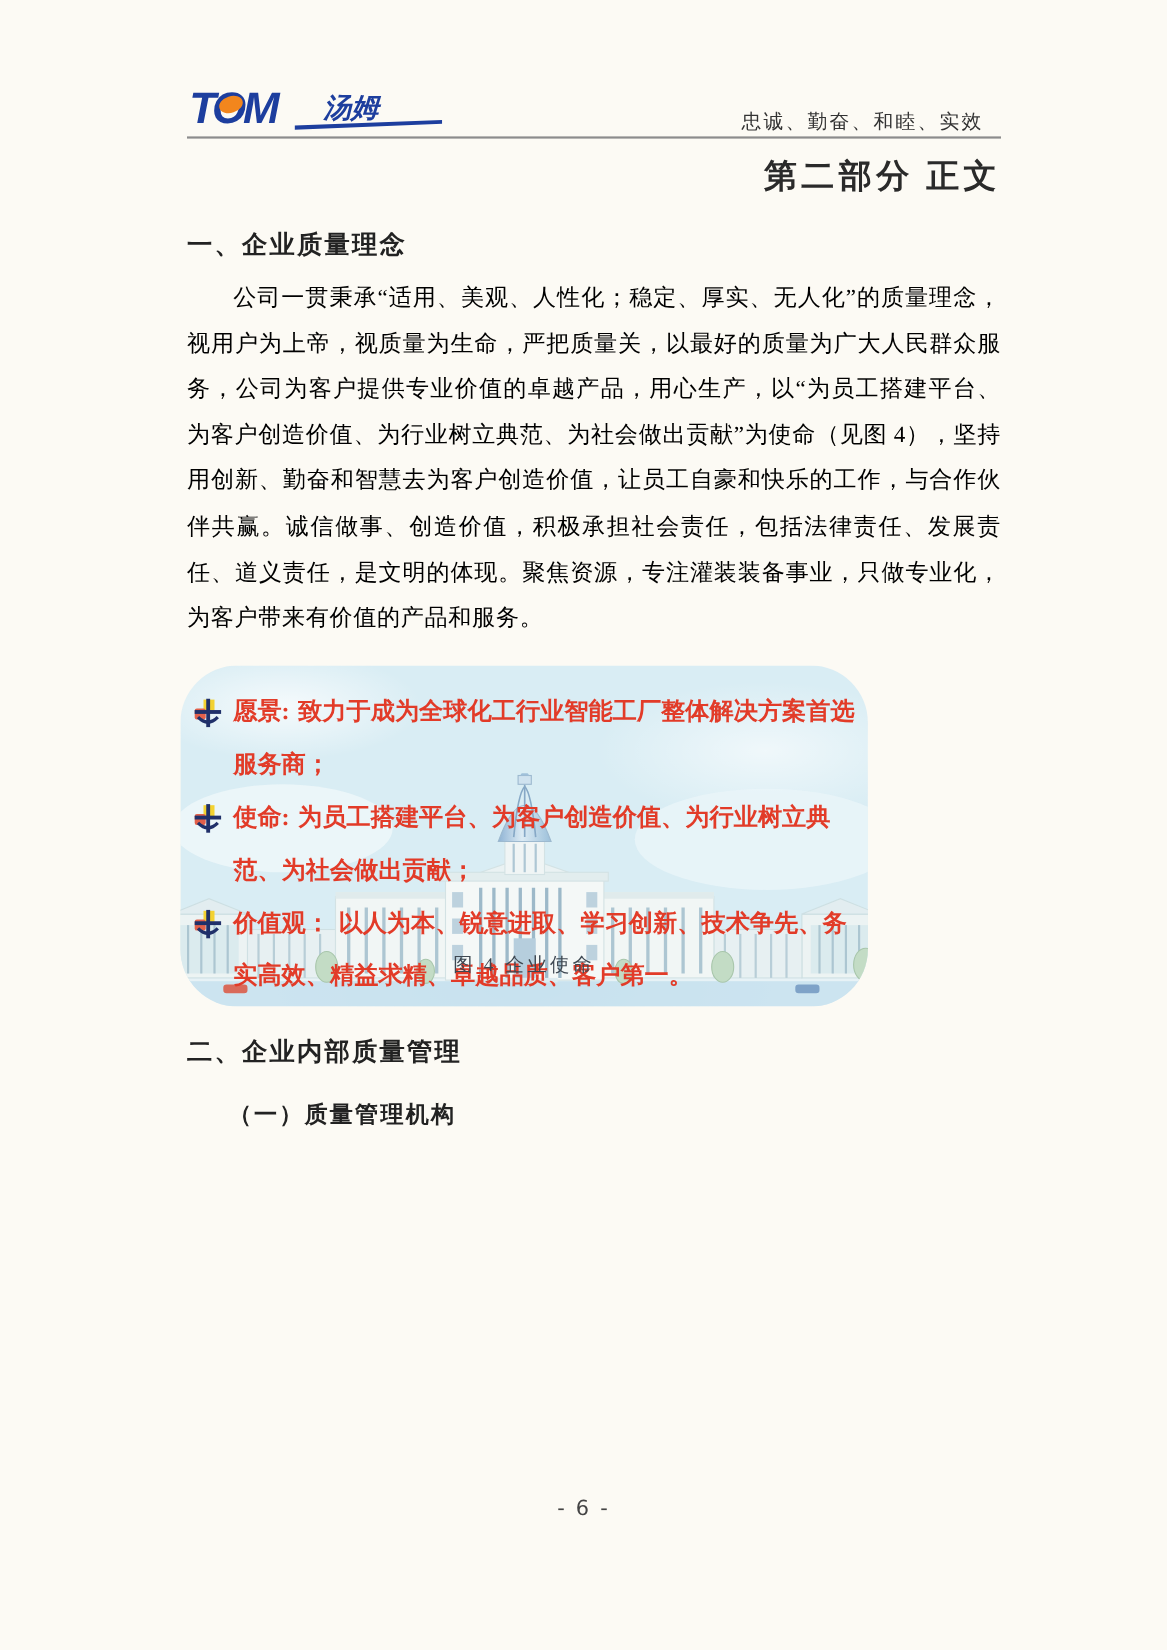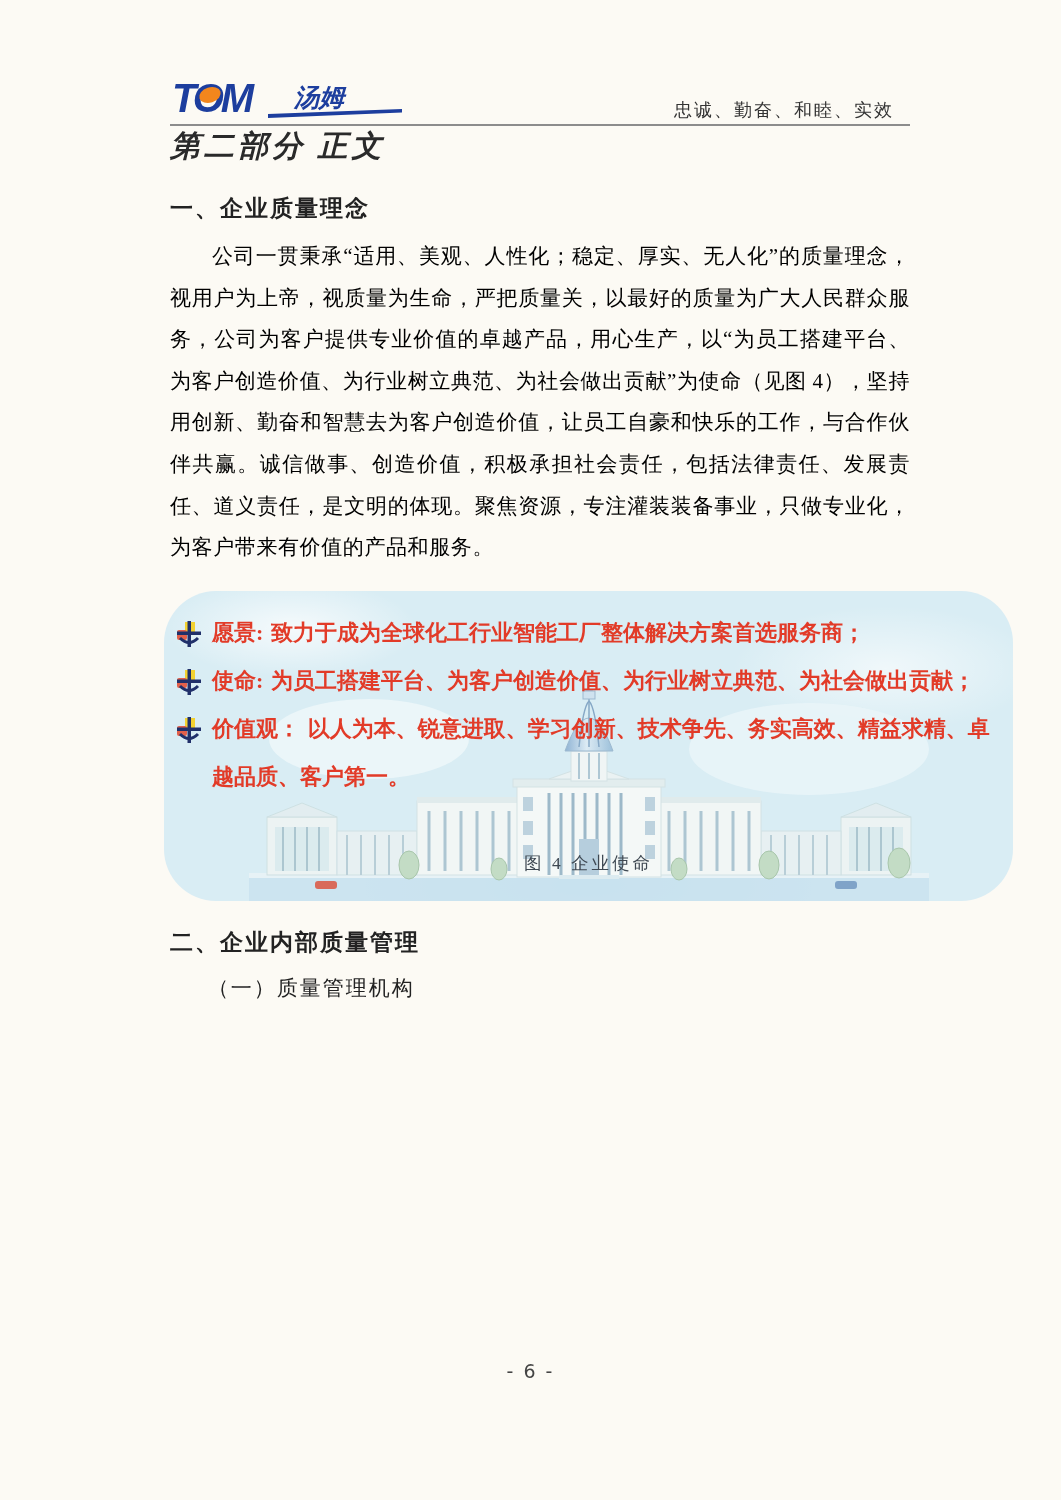--- a/index.html
+++ b/index.html
@@ -20,44 +20,44 @@
   .logo { position:absolute; left:2px; top:0; }
   .slogan {
     position:absolute; right:16px; bottom:2px;
     font-size:18px; letter-spacing:2px; color:#333;
     font-family:"Liberation Sans", sans-serif;
   }
   .hdr-rule { border-bottom:2px solid #8c8c8c; margin-top:0; }
 
   
   .doc-title {
-    text-align:left; font-size:30px; font-weight:600; color:#2a2a2a;
-    letter-spacing:4px; font-style:italic;
+    text-align:right; font-size:30px; font-weight:600; color:#2a2a2a;
+    letter-spacing:4px; margin-top:14px;
   }
   .h-sec {
     font-size:23px; font-weight:700; color:#222;
     letter-spacing:2px; margin-top:26px;
   }
   .h-sub {
-    font-size:21px; font-weight:400; color:#222;
-    letter-spacing:2px; margin-top:16px; text-indent:1.8em;
+    font-size:21px; font-weight:700; color:#222;
+    letter-spacing:2px; margin-top:27px; text-indent:1.8em;
   }
 
   
   .para {
     margin-top:12px;
     font-size:21px; line-height:41.6px; letter-spacing:0.6px;
     text-align:justify; text-indent:2em; color:#000000;
   }
   .para2 { margin-top:10px; }
 
   
   .mission-box {
     position:relative;
-    width:849px; height:310px;
+    width:625px; height:310px;
     margin-top:22px; margin-left:-6px;
     border-radius:52px;
     background:
       radial-gradient(ellipse 180px 70px at 15% 12%, rgba(255,255,255,.75), rgba(255,255,255,0) 70%),
       radial-gradient(ellipse 220px 90px at 85% 25%, rgba(255,255,255,.6), rgba(255,255,255,0) 70%),
       radial-gradient(ellipse 300px 90px at 50% 95%, rgba(190,224,236,.9), rgba(190,224,236,0) 75%),
       #d9edf4;
     overflow:hidden;
   }
   .mission-content { position:relative; z-index:2; padding:18px 6px 0 12px; }

